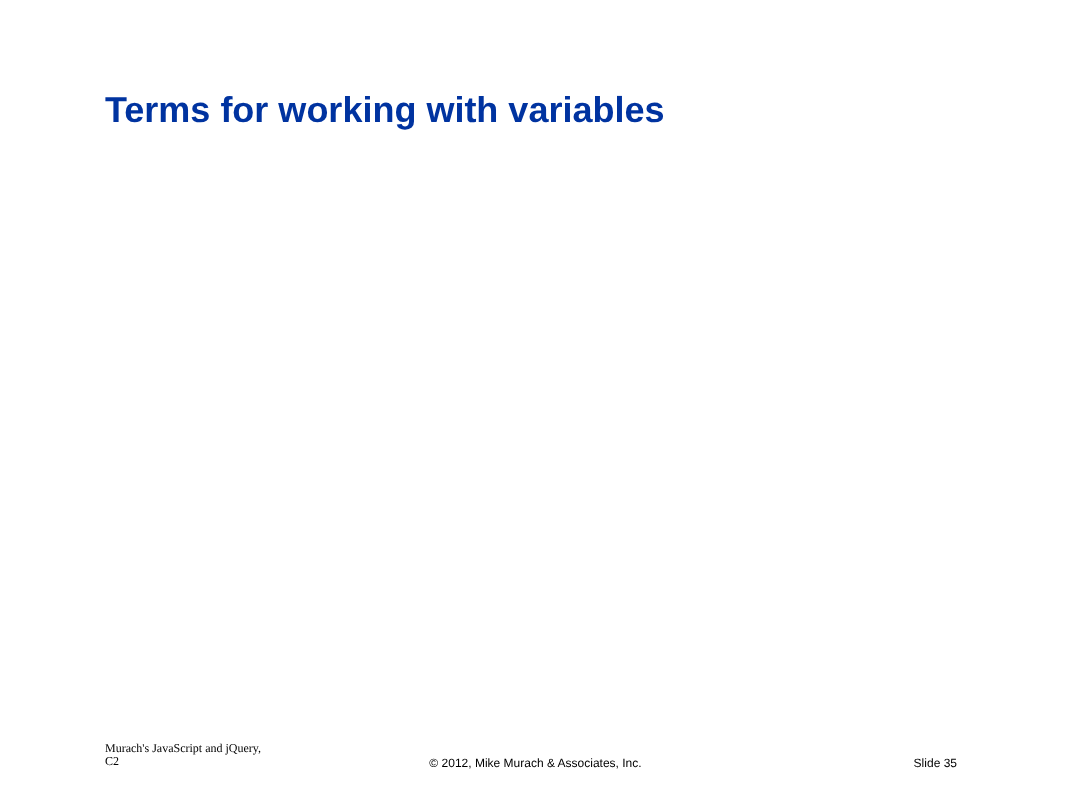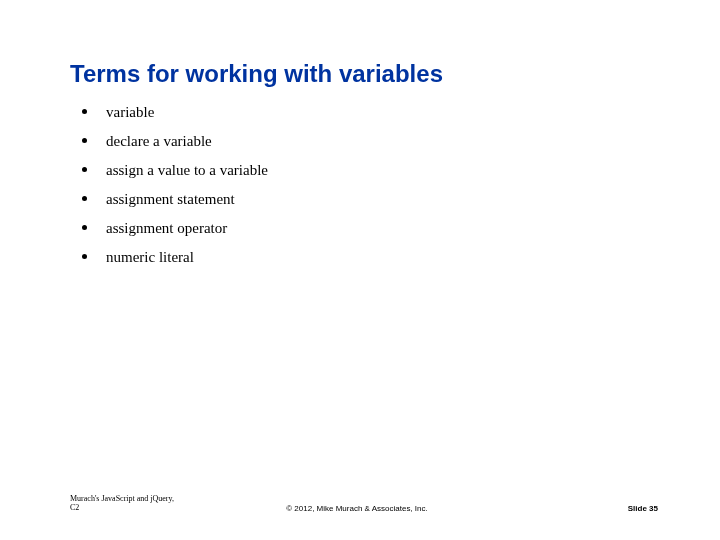--- a/index.html
+++ b/index.html
@@ -57,39 +57,30 @@
   }
   .footer-center {
     position: absolute;
     left: 0;
     right: 0;
     bottom: 0;
     text-align: center;
   }
   .footer-right {
     position: absolute;
-    right: 56px;
+    right: 76px;
     bottom: 0;
-    font-weight: bold;
   }
 </style>
 </head>
 <body>
 
 <div class="slide">
   <h1 class="title">Terms for working with variables</h1>
 
-  <ul class="bullets">
-    <li>variable</li>
-    <li>declare a variable</li>
-    <li>assign a value to a variable</li>
-    <li>assignment statement</li>
-    <li>assignment operator</li>
-    <li>numeric literal</li>
-  </ul>
 
   <div class="footer">
     <div class="footer-left">
       <span>Murach's JavaScript and jQuery,</span><br>
       <span>C2</span>
     </div>
     <div class="footer-center">© 2012, Mike Murach &amp; Associates, Inc.</div>
     <div class="footer-right">Slide 35</div>
   </div>
 </div>

